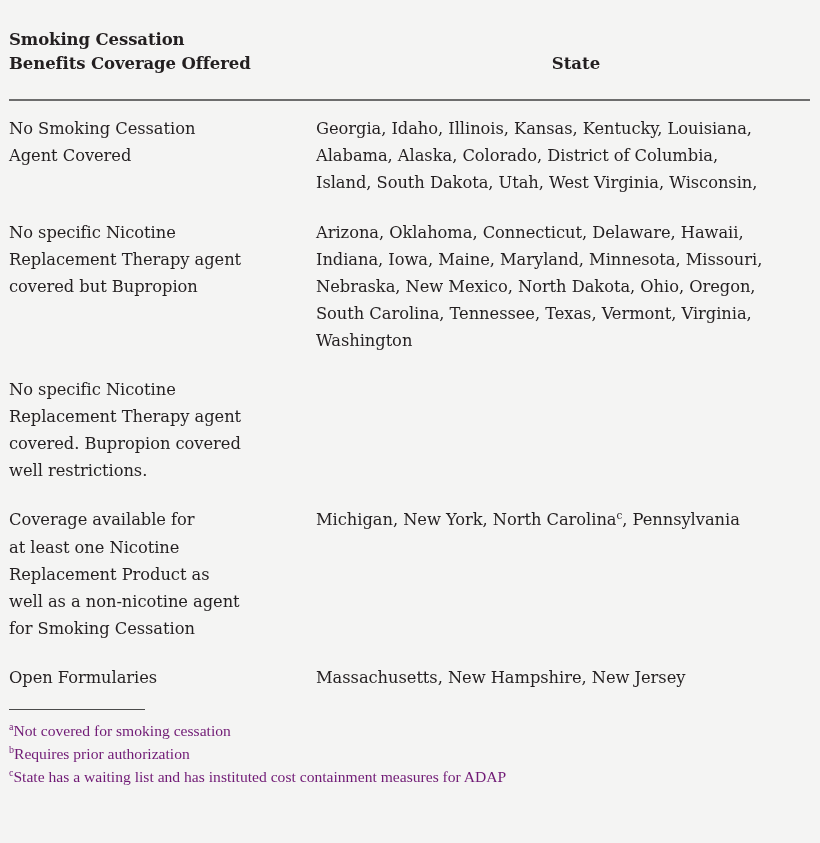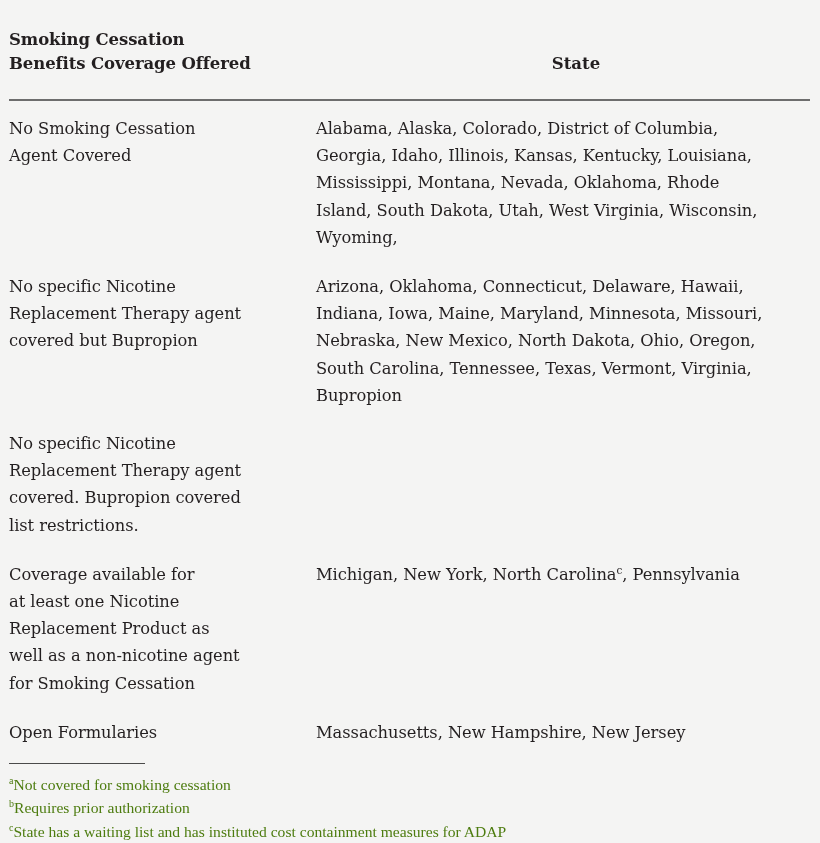--- a/index.html
+++ b/index.html
@@ -108,21 +108,21 @@
     margin-left: 0;
     width: 136px;
     height: 0;
     border-top: 1.6px solid #4a4a4a;
   }
   .footnotes {
     margin-top: 9px;
     font-family: "Liberation Serif", "DejaVu Serif", serif;
     font-size: 15.6px;
     line-height: 23.4px;
-    color: #4d7c0f;
+    color: #701a75;
   }
   .footnotes .fn {
     display: block;
     white-space: nowrap;
   }
 </style>
 </head>
 <body>
 
 <div class="table-wrap">
@@ -138,51 +138,49 @@
   <div class="rule-head"></div>
 
   <div class="tbody">
 
     <div class="row">
       <div class="cell cell-label">
         <span class="ln">No Smoking Cessation</span>
         <span class="ln">Agent Covered</span>
       </div>
       <div class="cell cell-states">
+        <span class="ln">Georgia, Idaho, Illinois, Kansas, Kentucky, Louisiana,</span>
         <span class="ln">Alabama, Alaska, Colorado, District of Columbia,</span>
-        <span class="ln">Georgia, Idaho, Illinois, Kansas, Kentucky, Louisiana,</span>
-        <span class="ln">Mississippi, Montana, Nevada, Oklahoma, Rhode</span>
         <span class="ln">Island, South Dakota, Utah, West Virginia, Wisconsin,</span>
-        <span class="ln">Wyoming,</span>
       </div>
     </div>
     <div class="row-gap-1"></div>
 
     <div class="row">
       <div class="cell cell-label">
         <span class="ln">No specific Nicotine</span>
         <span class="ln">Replacement Therapy agent</span>
         <span class="ln">covered but Bupropion</span>
       </div>
       <div class="cell cell-states">
         <span class="ln">Arizona, Oklahoma, Connecticut, Delaware, Hawaii,</span>
         <span class="ln">Indiana, Iowa, Maine, Maryland, Minnesota, Missouri,</span>
         <span class="ln">Nebraska, New Mexico, North Dakota, Ohio, Oregon,</span>
         <span class="ln">South Carolina, Tennessee, Texas, Vermont, Virginia,</span>
-        <span class="ln">Bupropion</span>
+        <span class="ln">Washington</span>
       </div>
     </div>
     <div class="row-gap-2"></div>
 
     <div class="row">
       <div class="cell cell-label">
         <span class="ln">No specific Nicotine</span>
         <span class="ln">Replacement Therapy agent</span>
         <span class="ln">covered. Bupropion covered</span>
-        <span class="ln">list restrictions.</span>
+        <span class="ln">well restrictions.</span>
       </div>
     </div>
     <div class="row-gap-3"></div>
 
     <div class="row">
       <div class="cell cell-label">
         <span class="ln">Coverage available for</span>
         <span class="ln">at least one Nicotine</span>
         <span class="ln">Replacement Product as</span>
         <span class="ln">well as a non-nicotine agent</span>

